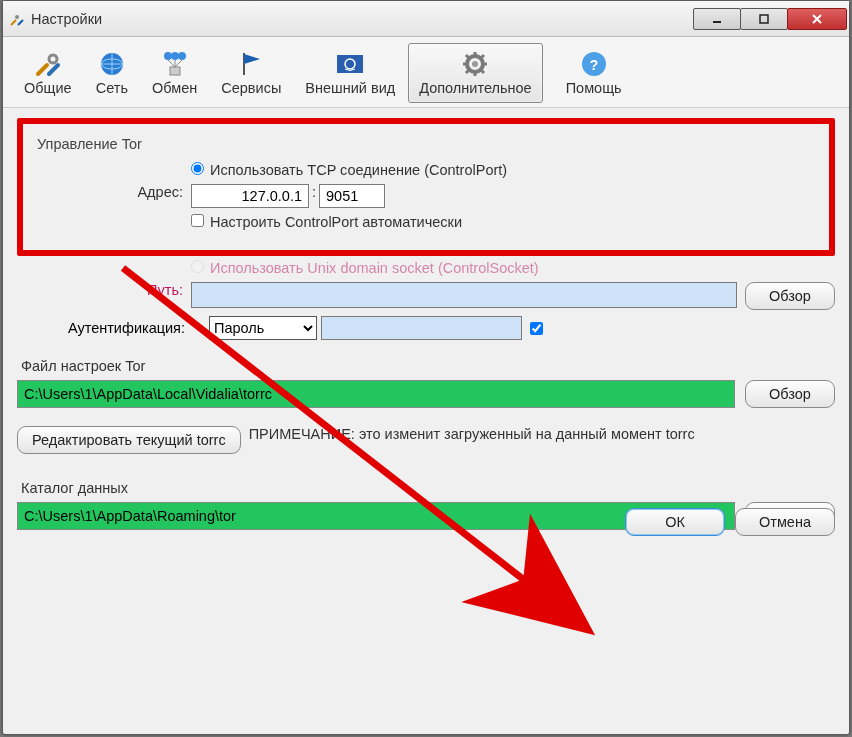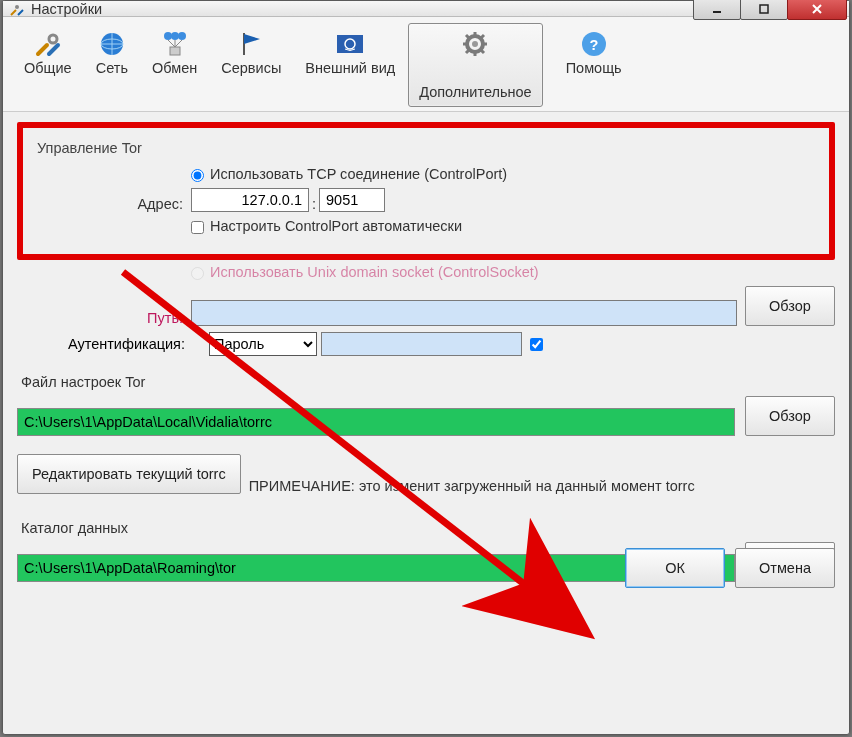--- a/index.html
+++ b/index.html
@@ -1,38 +1,38 @@
 <!DOCTYPE html>
 <html><head>
 <meta charset="utf-8">
 <style>
 * { box-sizing: border-box; font-family: "Segoe UI", Tahoma, sans-serif; font-size: 14.5px; }
 body { margin: 0; background: #7c7c7c; width: 852px; height: 737px; position: relative; }
 .window { position: absolute; left: 2px; top: 0; width: 848px; height: 735px; background: #f0f0f0; border: 1px solid #5a5a5a; border-radius: 3px; box-shadow: 0 0 4px rgba(0,0,0,0.4); }
-.titlebar { height: 16px; background: linear-gradient(to bottom, #f7f7f7, #e4e4e4); border-bottom: 1px solid #bbb; display: flex; align-items: center; padding: 0 2px 0 6px; }
+.titlebar { height: 36px; background: linear-gradient(to bottom, #f7f7f7, #e4e4e4); border-bottom: 1px solid #bbb; display: flex; align-items: center; padding: 0 2px 0 6px; }
 .titlebar .ticon { width: 16px; height: 16px; margin-right: 6px; display:inline-flex; align-items:center; justify-content:center; }
 .title { flex: 1; color: #333; }
 .winbtns { display: flex; gap: 0; }
 .winbtn { width: 48px; height: 22px; border: 1px solid #555; display:flex; align-items:center; justify-content:center; background: linear-gradient(to bottom,#e8e8e8,#cfcfcf); color:#222; border-radius: 2px; margin-left: -1px;}
 .winbtn.close { width: 60px; background: linear-gradient(to bottom,#e06060,#c03030); color:#fff; border-color:#8a1a1a;}
 .winbtn svg { display:block; }
 .toolbar { display:flex; padding: 6px 10px 4px 10px; gap: 2px; border-bottom: 1px solid #ccc; background:#f5f5f5;}
 .tbitem { display:flex; flex-direction:column; align-items:center; padding: 4px 10px 6px 10px; border:1px solid transparent; border-radius:3px; color:#333; }
 .tbitem .ico { width:32px; height:32px; display:flex; align-items:center; justify-content:center; }
-.tbitem.selected { background: linear-gradient(to bottom,#f8f8f8,#e5e5e5); border:1px solid #8a8a8a; box-shadow: inset 0 0 2px #fff; gap: 24px; }
+.tbitem.selected { background: linear-gradient(to bottom,#f8f8f8,#e5e5e5); border:1px solid #8a8a8a; box-shadow: inset 0 0 2px #fff; }
 .body { padding: 10px 14px 14px 14px; position: relative; }
 .redbox { border: 6px solid #e00000; border-radius: 2px; padding: 10px 10px 2px 10px; margin-bottom: 0;}
 .group-title { color:#444; margin: 2px 0 10px 4px; }
-.row { display:flex; align-items:flex-end; margin: 6px 0; }
+.row { display:flex; align-items:flex-start; margin: 6px 0; }
 .lbl-right { width: 158px; text-align:right; padding-right: 8px; color:#333;}
 input[type=text].native { border:1px solid #7a7a7a; height:24px; padding: 1px 6px; background:#fff;}
 input[type=radio], input[type=checkbox] { margin: 0 6px 0 0; }
 .disabled { color:#be185d; }
 .wide-input { border:1px solid #7a7a7a; height:26px; padding:2px 6px; background:#cfe3f8; flex:1;}
-.btn { height:40px; min-width:90px; background: linear-gradient(to bottom,#fdfdfd,#e5e5e5); border:1px solid #8a8a8a; border-radius:2px; padding: 2px 14px; color:#222;}
+.btn { height:28px; min-width:90px; background: linear-gradient(to bottom,#fdfdfd,#e5e5e5); border:1px solid #8a8a8a; border-radius:9px; padding: 2px 14px; color:#222;}
 .btn.primary { border:1px solid #3b8fd6; box-shadow: 0 0 0 1px #8ec7f5 inset; }
 select.native { height:24px; border:1px solid #555; background:#fff;margin-left:14px;}
 .section-label { margin: 18px 0 6px 4px; color:#333;}
 .thin-input { border:1px solid #888; height:28px; padding:2px 6px; background:#22c55e; flex:1;}
 .footer { position:absolute; left:14px; right:14px; bottom:14px; display:flex; align-items:center; justify-content:flex-end; gap:10px;}
 .watermark { position:absolute; left:10px; bottom:14px; font-size:32px; font-weight:bold; color:#bdbdbd; letter-spacing:1px; pointer-events:none;}
 .arrow-svg { position:absolute; pointer-events:none; }
 .colon { padding:0 3px; color:#333;}
 .chk-lbl { color:#333; }
 .radio-dis { opacity:0.5; }

